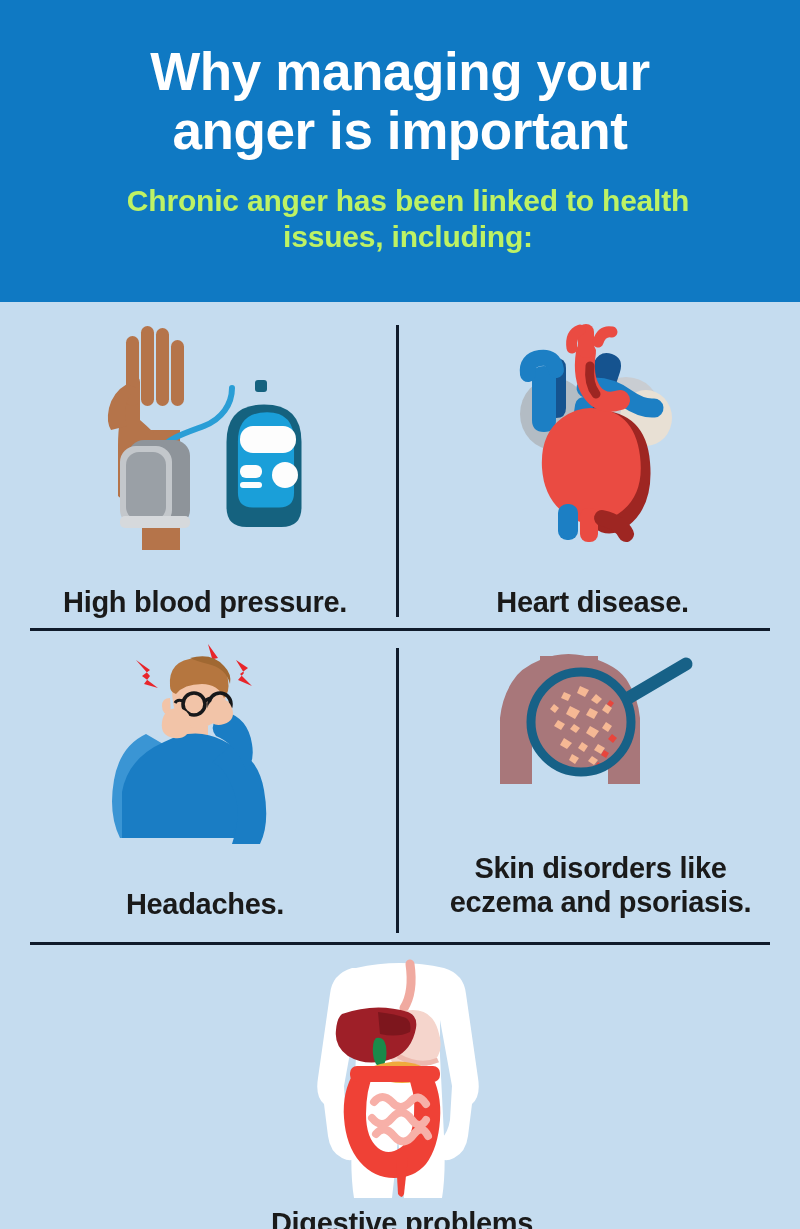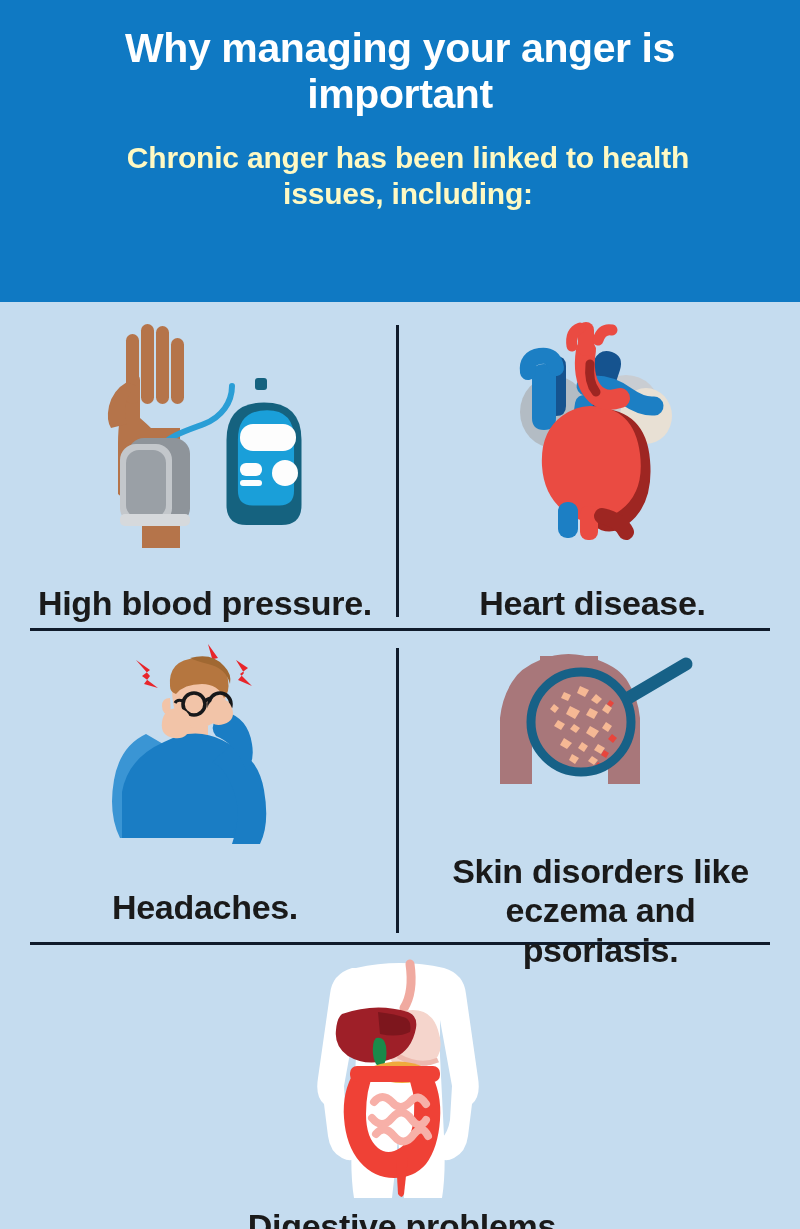--- a/index.html
+++ b/index.html
@@ -23,28 +23,28 @@
     left: 0; top: 0;
     width: 800px;
     height: 302px;
     background: #0f79c3;
     box-sizing: border-box;
     padding: 26px 60px 0 60px;
     text-align: center;
   }
   .header-title {
     color: #ffffff;
-    font-size: 41px;
+    font-size: 53px;
     font-weight: bold;
     line-height: 1.12;
     letter-spacing: -0.4px;
-    margin: 0;
+    margin: 16px;
   }
   .header-sub {
-    color: #fef9c3;
+    color: #bef264;
     font-size: 30px;
     font-weight: bold;
     line-height: 1.22;
     letter-spacing: -0.2px;
     margin: 22px 0 0 16px;
   }
 
   
   .body-area {
     position: absolute;
@@ -62,21 +62,21 @@
   }
   .cell-art {
     position: relative;
     width: 100%;
     display: flex;
     align-items: flex-end;
     justify-content: center;
   }
   .cell-label {
     color: #1a1a1a;
-    font-size: 34px;
+    font-size: 29px;
     font-weight: bold;
     line-height: 1.16;
     text-align: center;
     letter-spacing: -0.3px;
     white-space: pre-line;
   }
 
   
   #cell-bp      { left: 30px;  top: 18px;  width: 350px; height: 300px; }
   #cell-heart   { left: 415px; top: 18px;  width: 355px; height: 300px; }

